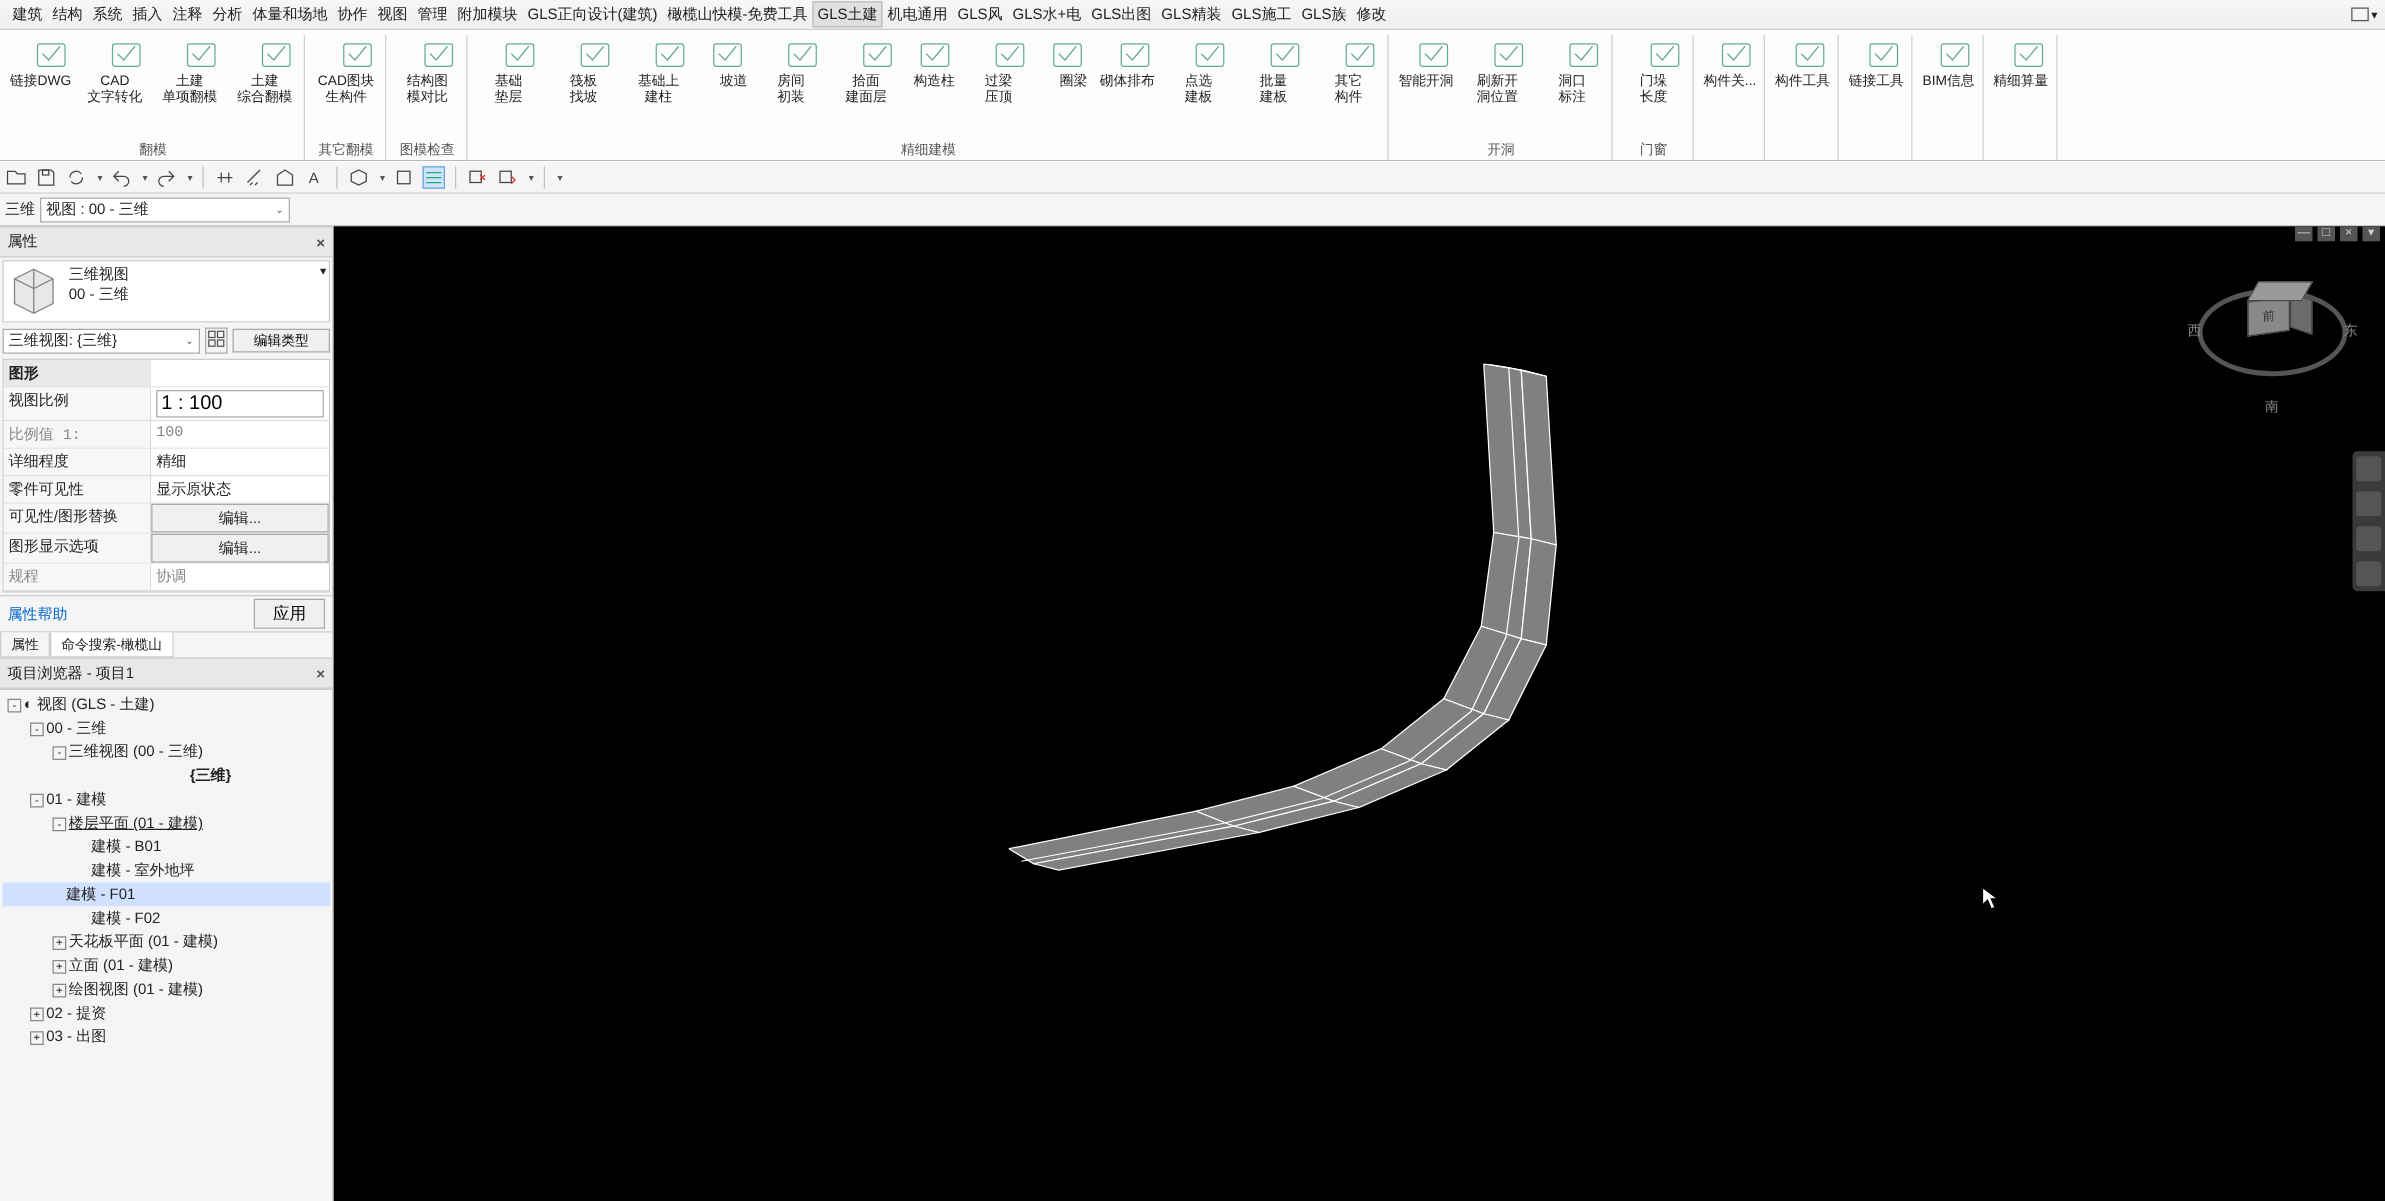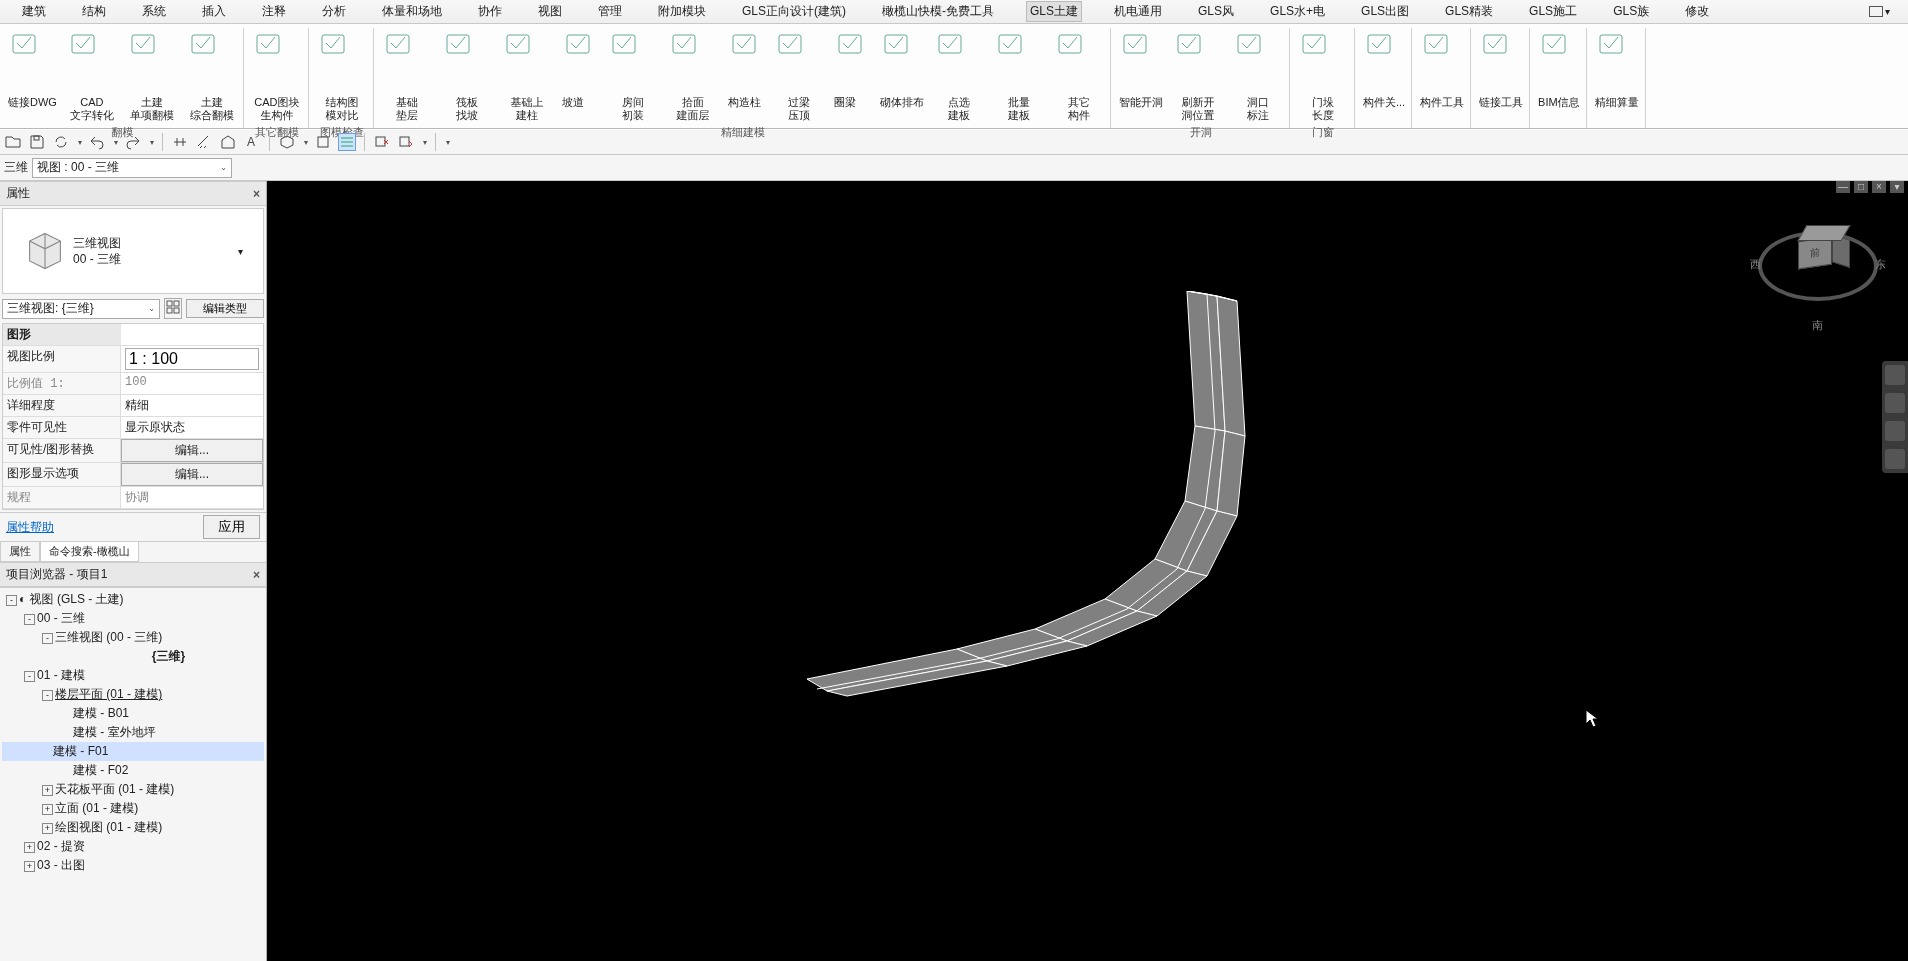--- a/index.html
+++ b/index.html
@@ -1,29 +1,29 @@
 <!DOCTYPE html>
 <html><head>
 <meta charset="utf-8">
 <style>
 * { margin:0; padding:0; box-sizing:border-box; font-family:"Microsoft YaHei",Arial,sans-serif; }
 body { background:#fff; font-size:12px; color:#222; overflow:hidden; width:1908px; height:961px; position:relative;}
 
-.menubar { background:linear-gradient(#f7f7f7,#efefef); height:24px; border-bottom:1px solid #c8c8c8; display:flex; gap:28px; padding:0 18px; align-items:center;}
+.menubar { background:linear-gradient(#f7f7f7,#efefef); height:24px; border-bottom:1px solid #c8c8c8; display:flex; gap:0; padding:0 6px; align-items:center;}
 .menubar .m { cursor:default; padding:2px 4px; }
 .menubar .m.active { background:#e0e0e0; border:1px solid #bbb; padding:1px 3px;}
 .menubar .flex { flex:1;}
 .menubar .win-btns { display:flex; gap:2px;}
 .winbox { width:14px; height:11px; border:1px solid #555;}
 
 .ribbon { background:#fdfdfd; border-bottom:1px solid #b8b8b8; padding:4px 2px 0; display:flex; gap:2px;}
 .rgroup { border-right:1px solid #d0d0d0; padding:0 2px; display:flex; flex-direction:column; align-items:center; height:100px;}
 .rgroup .items{display:flex;gap:2px;flex:1;align-items:flex-start;}
 .rgroup .glabel{font-size:11px;color:#555;padding:1px 4px;text-align:center;border-top:0;}
-.rbtn { display:flex; flex-direction:column; align-items:flex-start; padding:2px 4px; min-width:44px; cursor:default;gap:37px;}
+.rbtn { display:flex; flex-direction:column; align-items:flex-end; padding:2px 4px; min-width:44px; cursor:default;}
 .rbtn .ic { width:32px; height:28px; display:flex; align-items:center; justify-content:center;}
 .rbtn svg{width:30px;height:26px;}
 .rbtn .lb{font-size:11px;line-height:13px;text-align:center;white-space:nowrap;margin-top:1px;color:#222;}
 .rbtn .lb.two{white-space:normal;width:50px;}
 .tri{font-size:8px;color:#555;margin-left:2px;}
 
 .qat { background:#f5f5f5; border-bottom:1px solid #c8c8c8; border-top:1px solid #fff; height:26px; display:flex; align-items:center; padding:0 4px; gap:6px;}
 .qat .sep{width:1px;height:18px;background:#c0c0c0;margin:0 2px;}
 .qat .ic{width:18px;height:18px;display:flex;align-items:center;justify-content:center;}
 .qat svg{width:16px;height:16px;}
@@ -31,37 +31,37 @@
 .selbar{background:#f5f5f5;border-bottom:1px solid #c8c8c8;height:26px;display:flex;align-items:center;padding:0 4px;gap:4px;}
 .selbar .combo{border:1px solid #aaa;background:#fff;height:20px;width:200px;display:flex;align-items:center;padding:0 4px;justify-content:space-between;}
 
 .main{display:flex;height:calc(100% - 176px);}
 
 .leftcol{width:267px;display:flex;flex-direction:column;border-right:1px solid #b0b0b0;background:#f5f5f5;}
 .panelhdr{background:#e8e8e8;border-top:1px solid #ccc;border-bottom:1px solid #ccc;padding:3px 6px;display:flex;justify-content:space-between;align-items:center;font-size:12px;}
 .closex{cursor:pointer;font-weight:bold;color:#555;}
 
 .props{flex:0 0 auto;}
-.typecard{display:flex;align-items:center;padding:20px;border:1px solid #ccc;margin:2px;background:#fff;}
+.typecard{display:flex;padding:2px;border:1px solid #ccc;margin:2px;background:#fff;}
 .typecard .cube{width:44px;height:44px;display:flex;align-items:center;justify-content:center;}
 .typecard .txt{margin-left:6px;line-height:16px;}
 .typecard .dd{margin-left:auto;font-size:10px;}
 .editline{display:flex;align-items:center;padding:2px;gap:4px;}
 .editline .combo{flex:1;border:1px solid #aaa;background:#fff;height:20px;display:flex;align-items:center;justify-content:space-between;padding:0 4px;}
 .editbtn{border:1px solid #aaa;background:#f0f0f0;padding:1px 16px;font-size:11px;}
 .propstable{border:1px solid #ccc;margin:2px;}
 .prow{display:flex;border-bottom:1px solid #ddd;}
 .prow .k{width:118px;padding:2px 4px;background:#f7f7f7;border-right:1px solid #ddd;}
 .prow .v{flex:1;padding:2px 4px;background:#fff;}
 .prow.section .k{background:#e8e8e8;font-weight:bold;border-right:none;}
 .prow .v input{border:1px solid #aaa;width:100%;padding:1px 3px;font-size:16px;}
 .prow .v.btn{background:#f0f0f0;text-align:center;border:1px solid #aaa;cursor:default;}
 .prow.gray .k,.prow.gray .v{color:#888;font-family:Liberation Mono, monospace;}
 .helpbar{display:flex;justify-content:space-between;align-items:center;padding:2px 6px;border-top:1px solid #ccc;}
-.helpbar a{color:#0066cc;text-decoration:underline;cursor:pointer;font-size:12px;}
+.helpbar a{color:#0066cc;cursor:pointer;font-size:12px;}
 .applybtn{border:1px solid #aaa;background:#f0f0f0;padding:2px 14px;}
 .tabs{display:flex;border-top:1px solid #ccc;}
 .tabs .t{border:1px solid #ccc;border-top:none;background:#fff;padding:2px 8px;font-size:11px;}
 .tabs .t.active{background:#f5f5f5;}
 
 .browser{flex:1;overflow:auto;border-top:1px solid #ccc;}
 .tree{padding:2px;font-size:12px;}
 .tree .nd{padding:1px 0 1px 4px;white-space:nowrap;}
 .tree .exp{display:inline-block;width:11px;height:11px;border:1px solid #888;text-align:center;line-height:9px;font-size:9px;margin-right:2px;cursor:default;}
 .tree .bold{font-weight:bold;text-align:center;}

